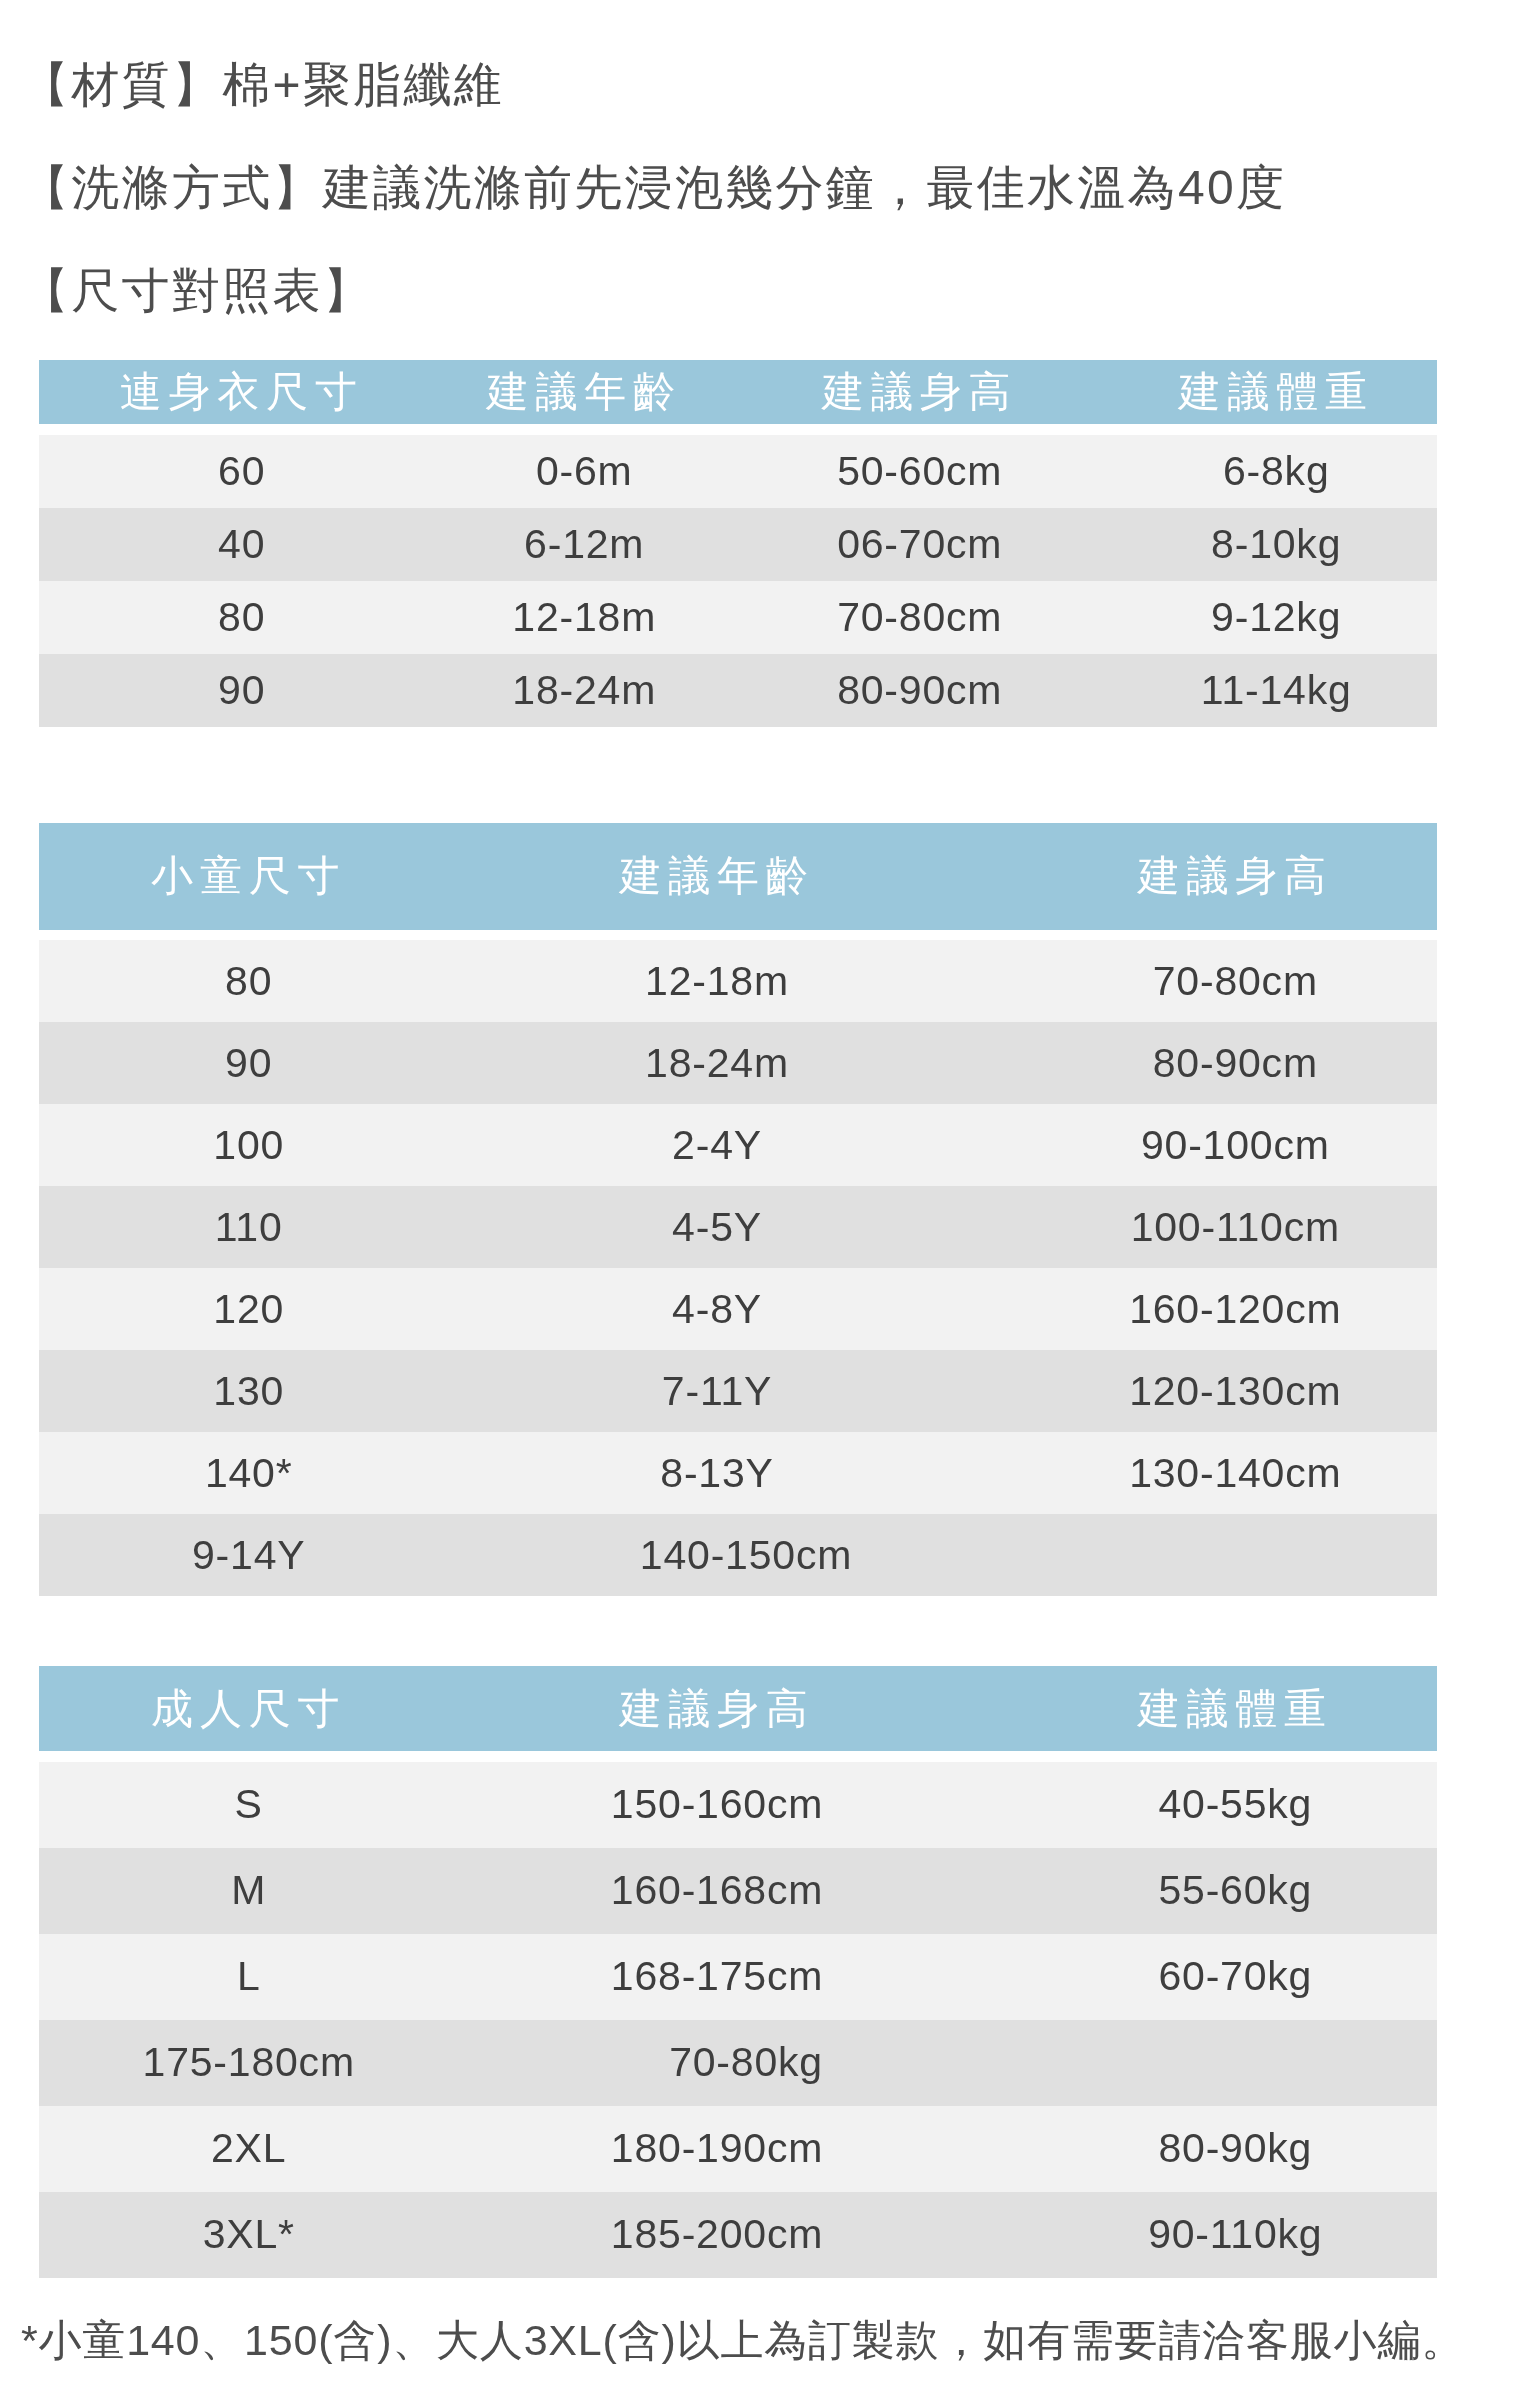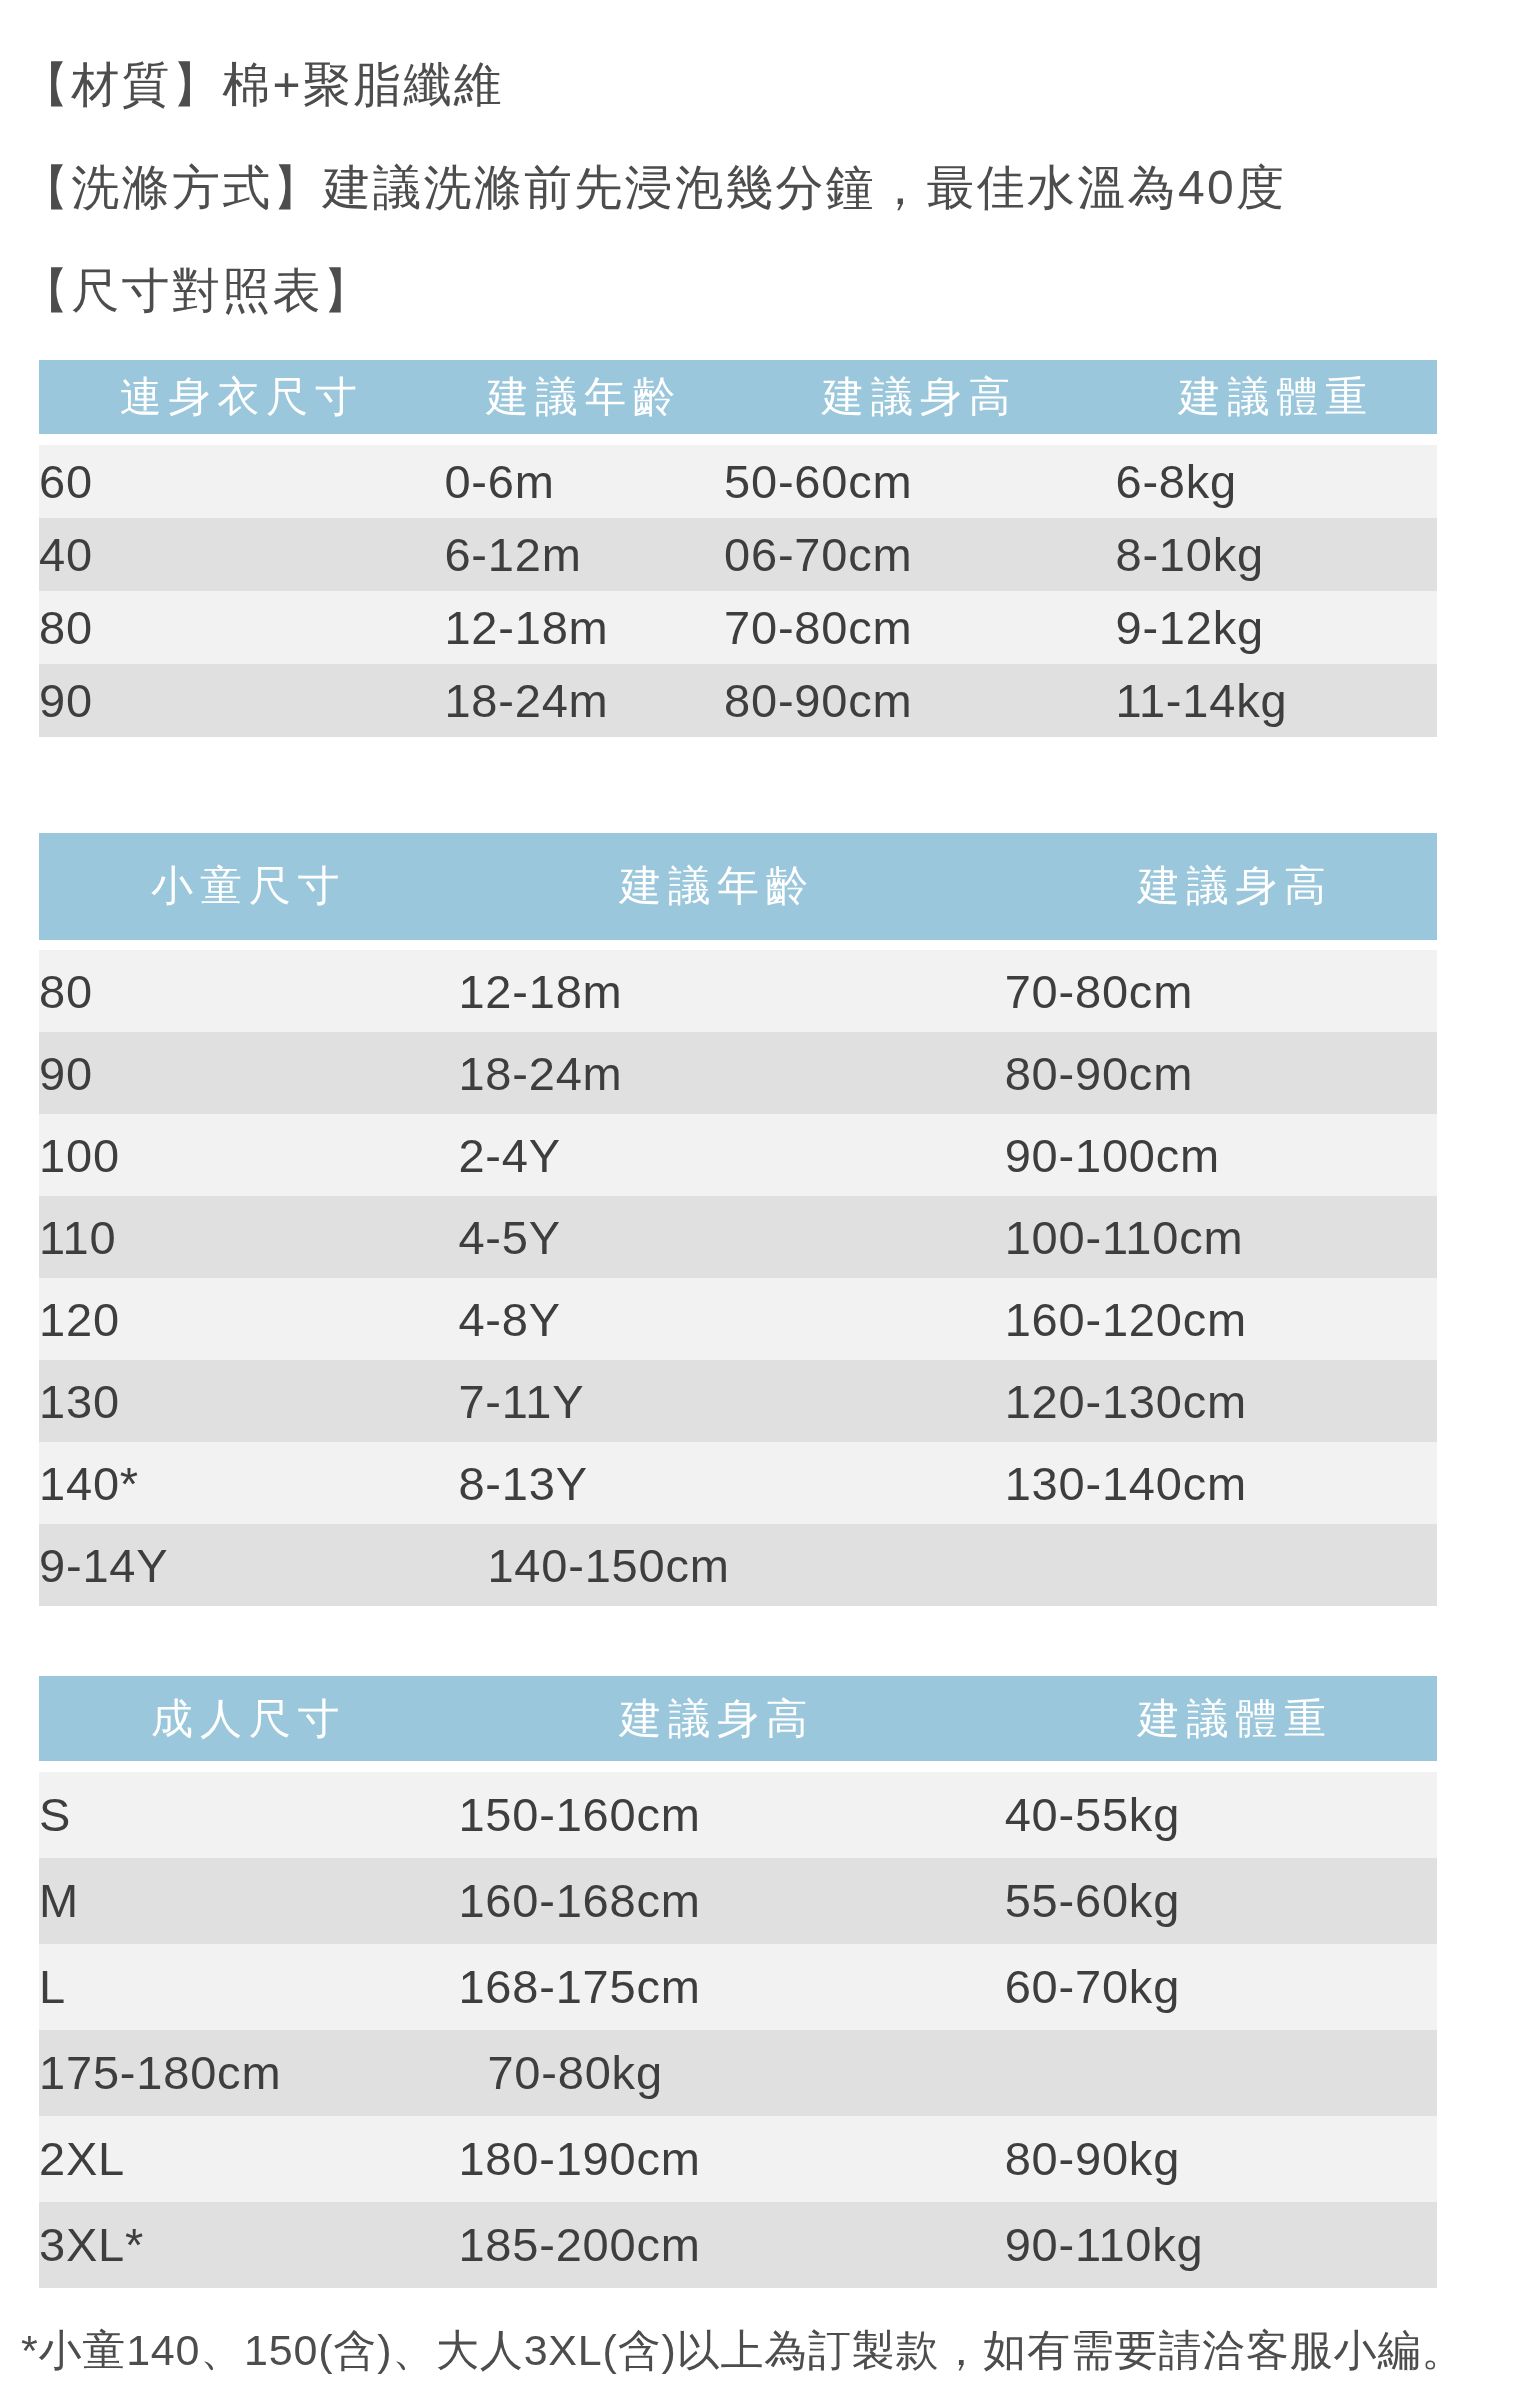--- a/index.html
+++ b/index.html
@@ -43,21 +43,21 @@
 
   .cols4 .row { grid-template-columns: 29% 20% 28% 23%; }
   .cols3 .row { grid-template-columns: 30% 37% 33%; }
   
   .cols3 .c2 { transform: translateX(29px); }
 
   .thead {
     background: var(--accent-blue, #9ac7db);
     color: var(--header-text, #ffffff);
   }
-  .t1 .thead { height: 74px; }
+  .t1 .thead { height: 64px; }
   .t2 .thead { height: 107px; }
   .t3 .thead { height: 85px; }
 
   .th {
     text-align: center;
     font-size: 42px;
     letter-spacing: 6.8px;
     font-weight: 400;
     white-space: nowrap;
   }
@@ -65,22 +65,22 @@
   .tbody { margin-top: 10.6px; }
 
   .t1 .tr { height: 73px; }
   .t2 .tr { height: 82px; }
   .t3 .tr { height: 86px; }
 
   .tr.row-light { background: var(--row-light, #f2f2f2); }
   .tr.row-dark  { background: var(--row-dark, #e0e0e0); }
 
   .td {
-    text-align: left;
-    font-size: 47px;
+    text-align: center;
+    font-size: 41px;
     letter-spacing: 0.8px;
     color: var(--cell-text, #3e3e3e);
     white-space: nowrap;
   }
 
   
   .footnote {
     margin: 34px 23px 0 21px;
     font-size: 43px;
     letter-spacing: 0.8px;

